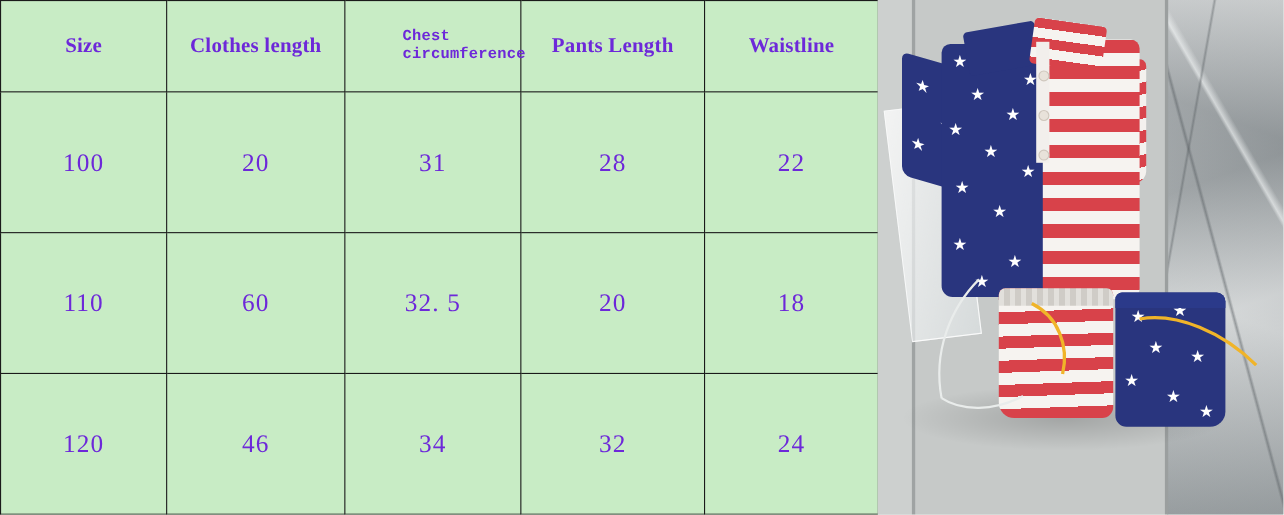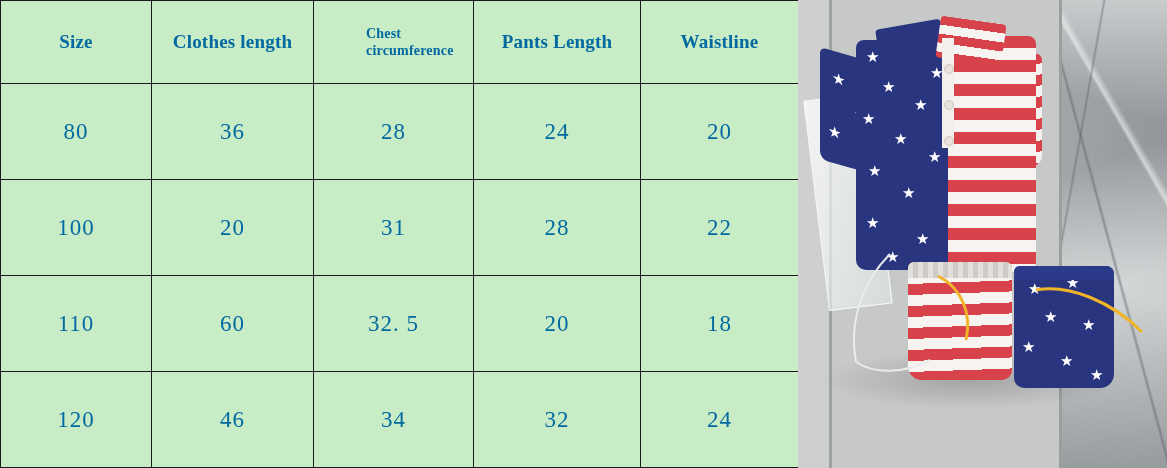--- a/index.html
+++ b/index.html
@@ -32,32 +32,32 @@
     width: 798px;
     height: 468px;
     border-collapse: collapse;
     table-layout: fixed;
     background: #c8ecc5;
   }
   table.size-table td, table.size-table th {
     border: 1px solid #1a1a1a;
     text-align: center;
     vertical-align: middle;
-    color: #0369a1;
+    color: #6d28d9;
     background: #c8ecc5;
   }
   table.size-table thead th {
     font-family: "Liberation Serif", serif;
     font-weight: bold;
     font-size: 19px;
     height: 80px;
     letter-spacing: 0.2px;
   }
   table.size-table thead th.small-head {
-    font-family: Liberation Serif, serif;
+    font-family: Liberation Mono, monospace;
     font-size: 14px;
     font-weight: bold;
     line-height: 1.25;
     text-align: left;
     padding-left: 52px;
   }
   table.size-table tbody td {
     font-size: 23px;
     height: 76px;
     font-weight: normal;
@@ -215,27 +215,20 @@
         <thead>
           <tr>
             <th>Size</th>
             <th>Clothes length</th>
             <th class="small-head">Chest circumference</th>
             <th>Pants Length</th>
             <th>Waistline</th>
           </tr>
         </thead>
         <tbody>
-          <tr>
-            <td>80</td>
-            <td>36</td>
-            <td>28</td>
-            <td>24</td>
-            <td>20</td>
-          </tr>
           <tr>
             <td>100</td>
             <td>20</td>
             <td>31</td>
             <td>28</td>
             <td>22</td>
           </tr>
           <tr>
             <td>110</td>
             <td>60</td>

